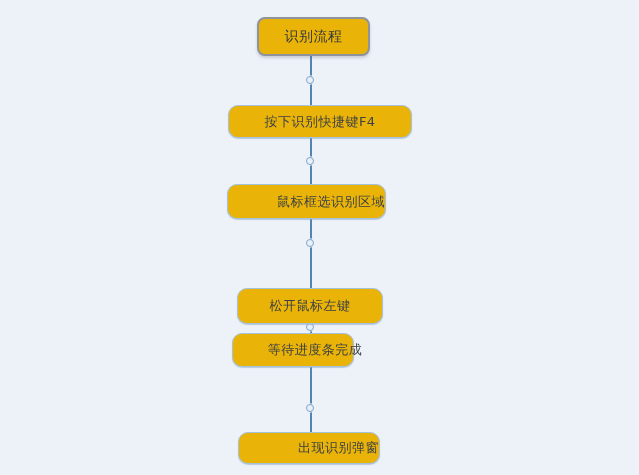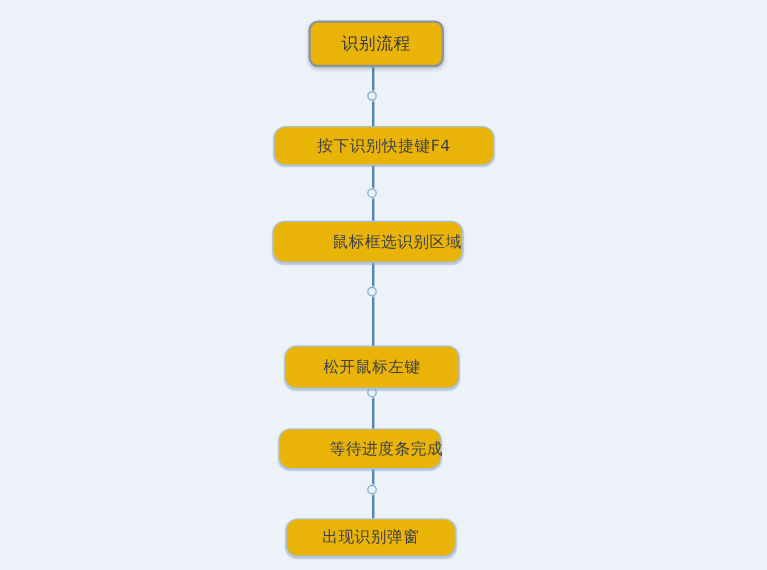--- a/index.html
+++ b/index.html
@@ -57,22 +57,22 @@
     border:2px solid #8e949b;
     border-radius:8px;
     box-shadow:0 2px 3px rgba(100,110,125,.28);
     font-size:14px;
     color:#34383d;
   }
   .n1{left:257px; top:17px;  width:113px; height:39px;}
   .n2{left:228px; top:105px; width:184px; height:33px;}
   .n3{left:227px; top:184px; width:159px; height:35px;justify-content:flex-end;}
   .n4{left:237px; top:268px; width:146px; height:36px;margin-top:20px;}
-  .n5{left:232px; top:357px; width:136px; height:34px;padding-left:44px;}
-  .n6{left:238px; top:432px; width:142px; height:32px;}
+  .n5{left:232px; top:333px; width:122px; height:34px;padding-left:44px;}
+  .n6{left:238px; top:432px; width:142px; height:32px;justify-content:flex-end;}
 </style>
 </head>
 <body>
 
 <div class="canvas">
 
   <div class="trunk"></div>
 
   <div class="dot d1"></div>
   <div class="dot d2"></div>

